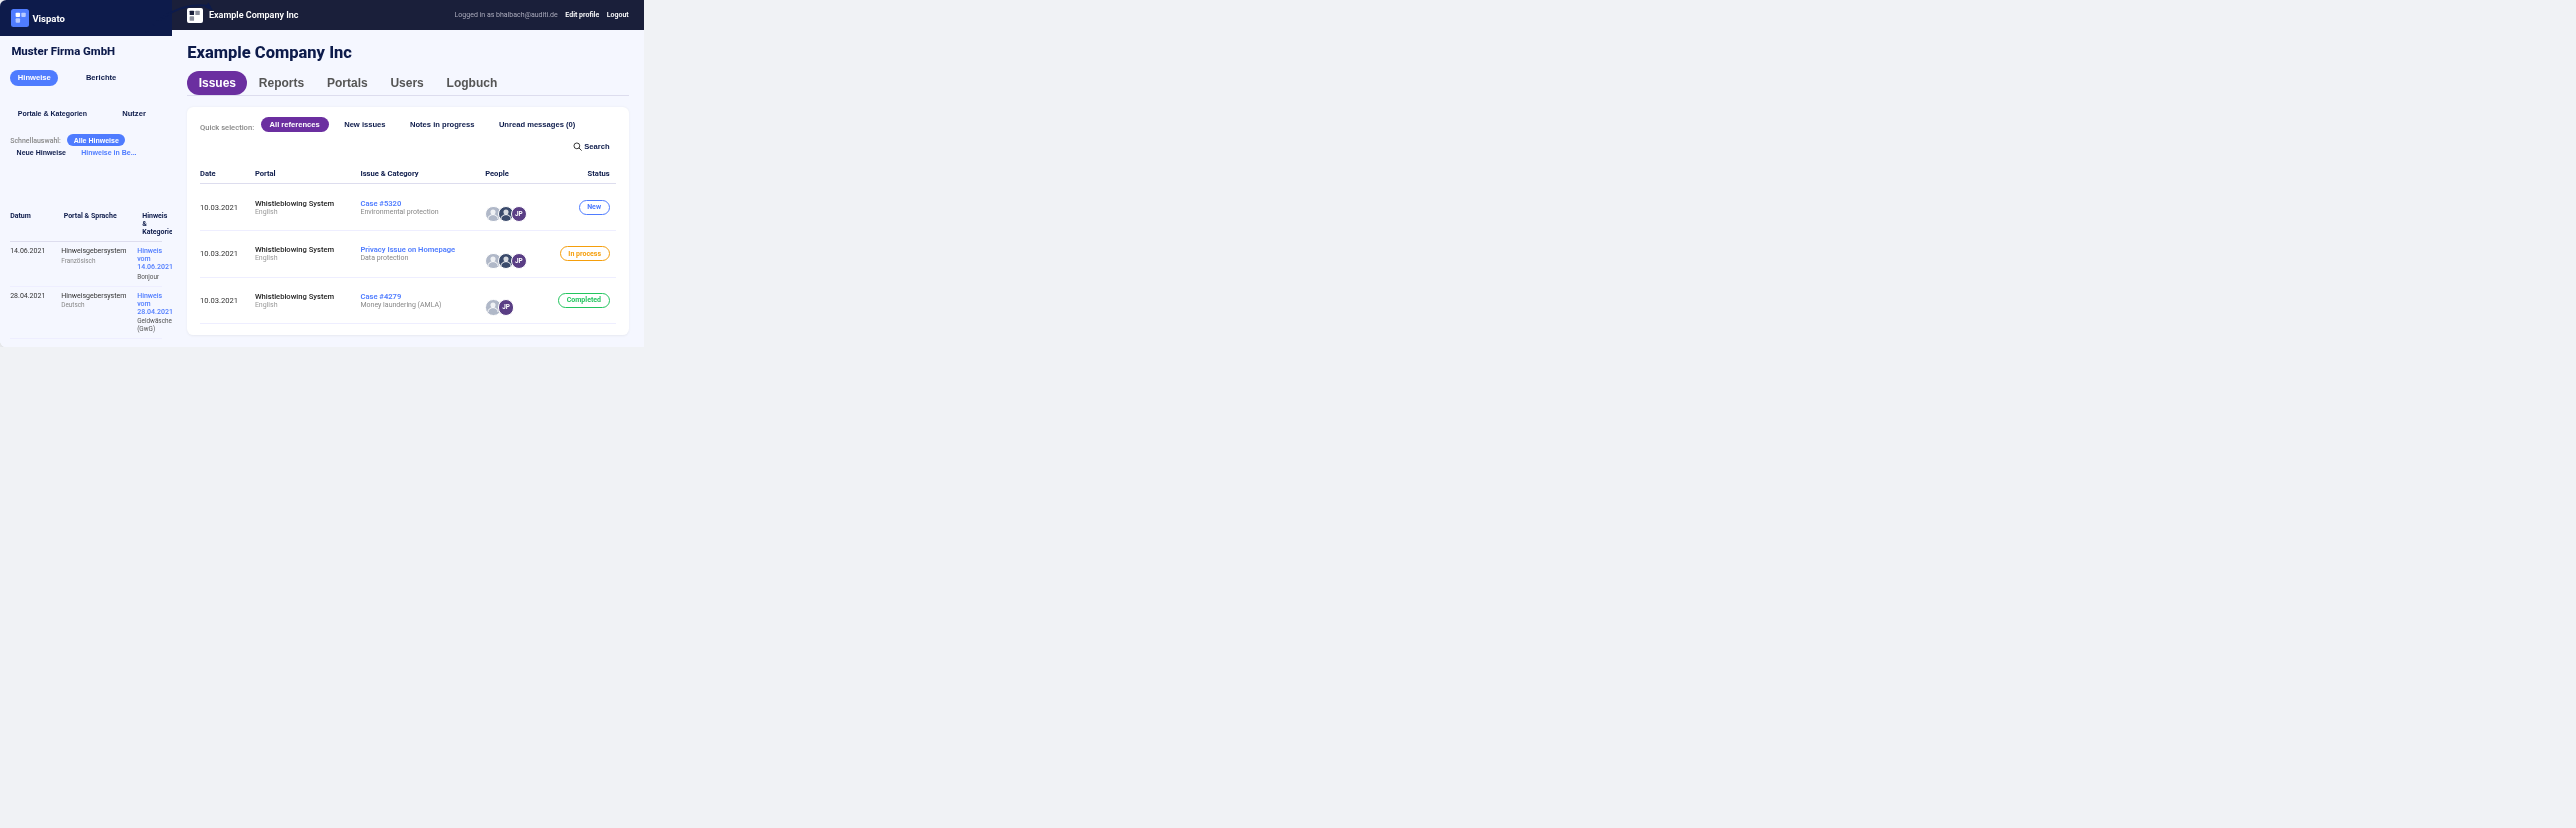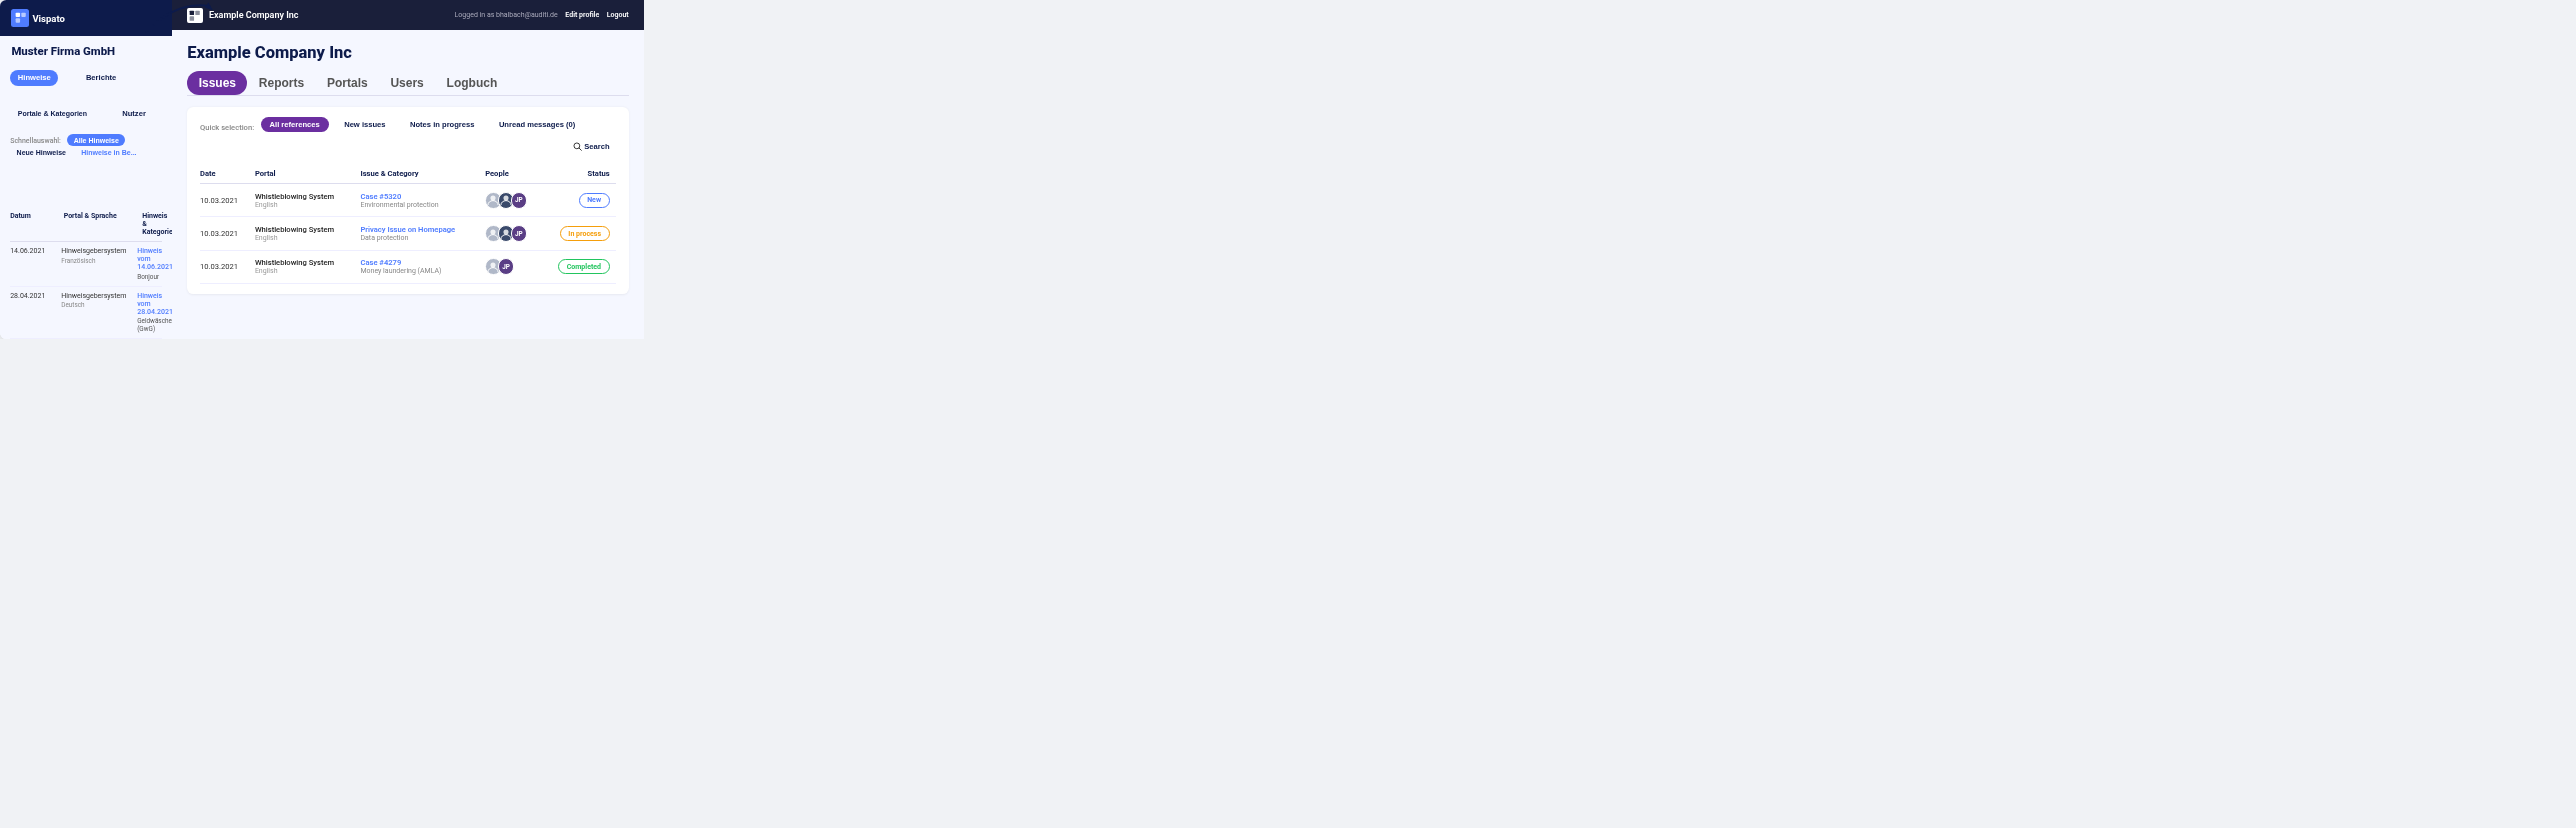--- a/index.html
+++ b/index.html
@@ -289,20 +289,21 @@
       border-radius: 50%;
       border: 1.3px solid white;
       margin-right: -3.8px;
       display: flex;
       align-items: center;
       justify-content: center;
       font-size: 6.4px;
       font-weight: 700;
       color: white;
       overflow: hidden;
+      margin-top: 14px;
     }
     .avatar.gray { background: #b0b8c8; }
     .avatar.dark { background: #3a4a6b; }
     .avatar.purple { background: #5a3e85; }
 
     
     .person-svg {
       width: 14px;
       height: 14px;
     }

